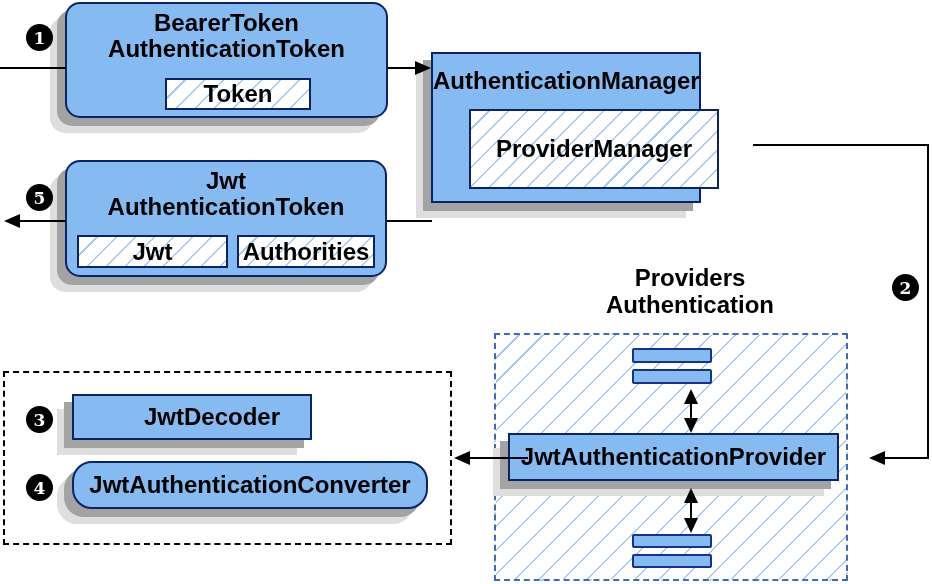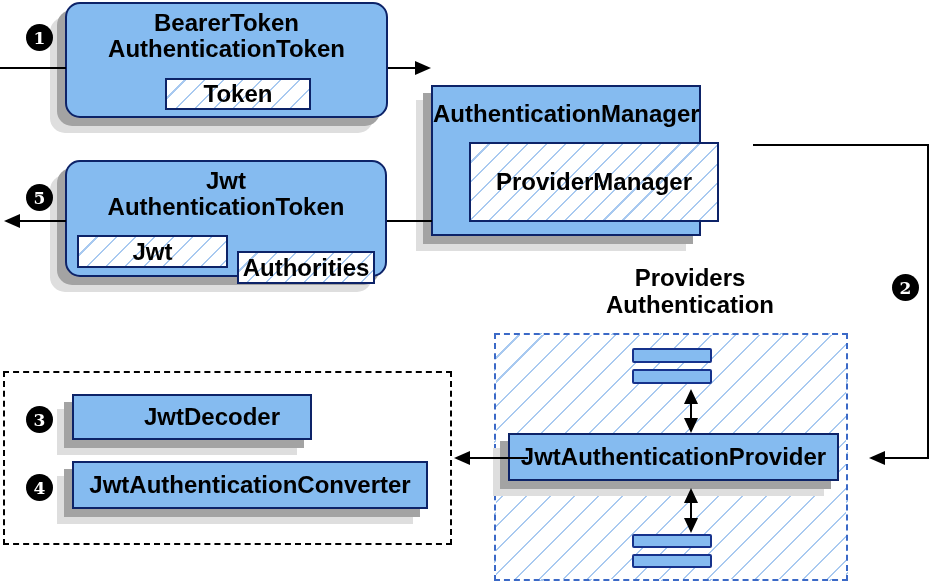--- a/index.html
+++ b/index.html
@@ -74,51 +74,51 @@
 
   <div class="group-label">
     <div>Providers</div>
     <div>Authentication</div>
   </div>
 
   <div class="decoder-group">
     <div class="node center-label" style="left:67px;top:21px;width:240px;height:46px;padding-left:40px;">
       <span>JwtDecoder</span>
     </div>
-    <div class="node center-label" style="left:67px;top:88px;width:356px;height:48px;">
+    <div class="node center-label" style="left:67px;top:88px;width:356px;height:48px;border-radius:20px;">
       <span>JwtAuthenticationConverter</span>
     </div>
   </div>
 
   <div class="node rounded" style="left:65px;top:2px;width:323px;height:116px;">
     <div class="title2">
       <div>BearerToken</div>
       <div>AuthenticationToken</div>
     </div>
     <div class="chip hatch" style="left:98px;top:74px;width:146px;height:32px;">
       <span>Token</span>
     </div>
   </div>
 
-  <div class="node" style="left:431px;top:85px;width:270px;height:151px;">
+  <div class="node" style="left:431px;top:52px;width:270px;height:151px;">
     <div class="title1">AuthenticationManager</div>
     <div class="inner-box hatch center-label" style="left:36px;top:55px;width:250px;height:80px;">
       <span>ProviderManager</span>
     </div>
   </div>
 
   <div class="node rounded" style="left:65px;top:160px;width:322px;height:117px;">
     <div class="title2">
       <div>Jwt</div>
       <div>AuthenticationToken</div>
     </div>
     <div class="chip hatch" style="left:10px;top:73px;width:151px;height:33px;">
       <span>Jwt</span>
     </div>
-    <div class="chip hatch" style="left:170px;top:73px;width:138px;height:33px;margin-top:16px;">
+    <div class="chip hatch" style="left:170px;top:73px;width:138px;height:33px;">
       <span>Authorities</span>
     </div>
   </div>
 
   <svg id="connectors" width="932" height="584" viewBox="0 0 932 584">
     <g stroke="#000" stroke-width="2" fill="#000">
 
       <line x1="0" y1="68" x2="66" y2="68"></line>
 
       <line x1="388" y1="68" x2="416" y2="68"></line>

